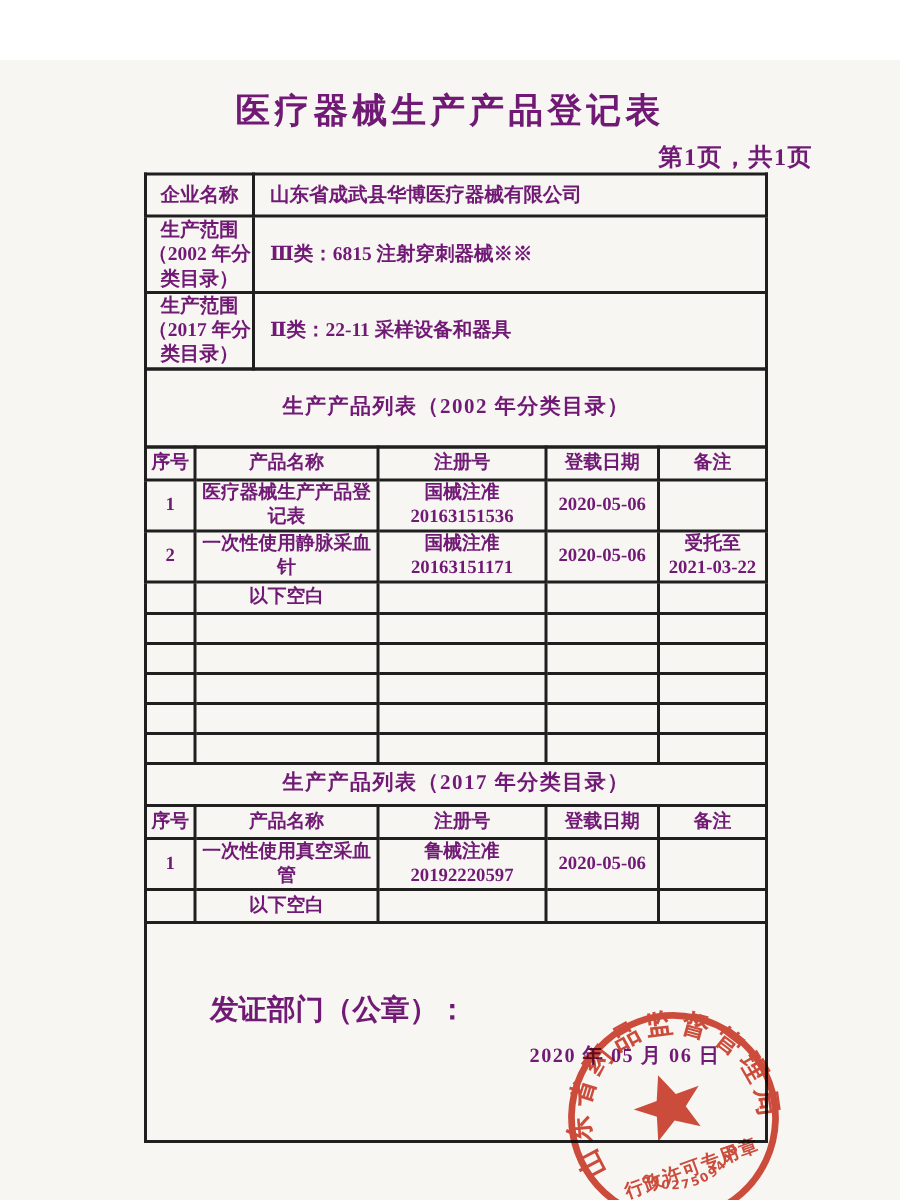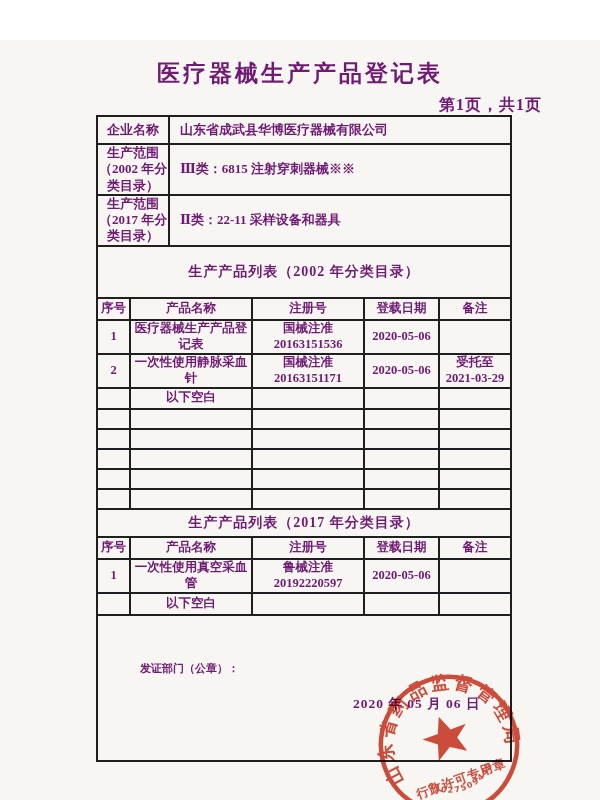--- a/index.html
+++ b/index.html
@@ -28,21 +28,21 @@
     font-weight:bold;font-size:13px;
     text-align:center;vertical-align:middle;
     padding:0;white-space:pre-line;line-height:1.25;
     overflow:hidden;
   }
   td.val{text-align:left;padding-left:10px;padding-right:0;}
   td.sec{font-size:14px;letter-spacing:1px;}
   .ptable td{font-size:12.5px;}
   .footer-cell{height:112px;}
   .footer-inner{position:relative;width:100%;height:112px;}
-  .dept-label{position:absolute;left:42px;top:30px;font-size:11px;font-weight:bold;}
+  .dept-label{position:absolute;left:42px;top:30px;font-size:19px;font-weight:bold;}
   .issue-date{position:absolute;left:255px;top:64px;font-size:13.5px;font-weight:bold;letter-spacing:1px;}
   .seal{
     position:absolute;left:372px;top:628px;width:154px;height:154px;
     opacity:.9;mix-blend-mode:multiply;pointer-events:none;
   }
   .speck{position:absolute;left:68px;top:768px;width:5px;height:4px;background:#2a2a2a;border-radius:2px;opacity:.8;}
 </style>
 </head>
 <body>
 
@@ -110,21 +110,21 @@
         <td>2020-05-06</td>
         <td></td>
       </tr>
       <tr style="height:34px">
         <td>2</td>
         <td>一次性使用静脉采血针</td>
         <td>国械注准
 20163151171</td>
         <td>2020-05-06</td>
         <td>受托至
-2021-03-29</td>
+2021-03-22</td>
       </tr>
       <tr style="height:21px">
         <td></td>
         <td>以下空白</td>
         <td></td>
         <td></td>
         <td></td>
       </tr>
       <tr style="height:20px">
             <td></td>

